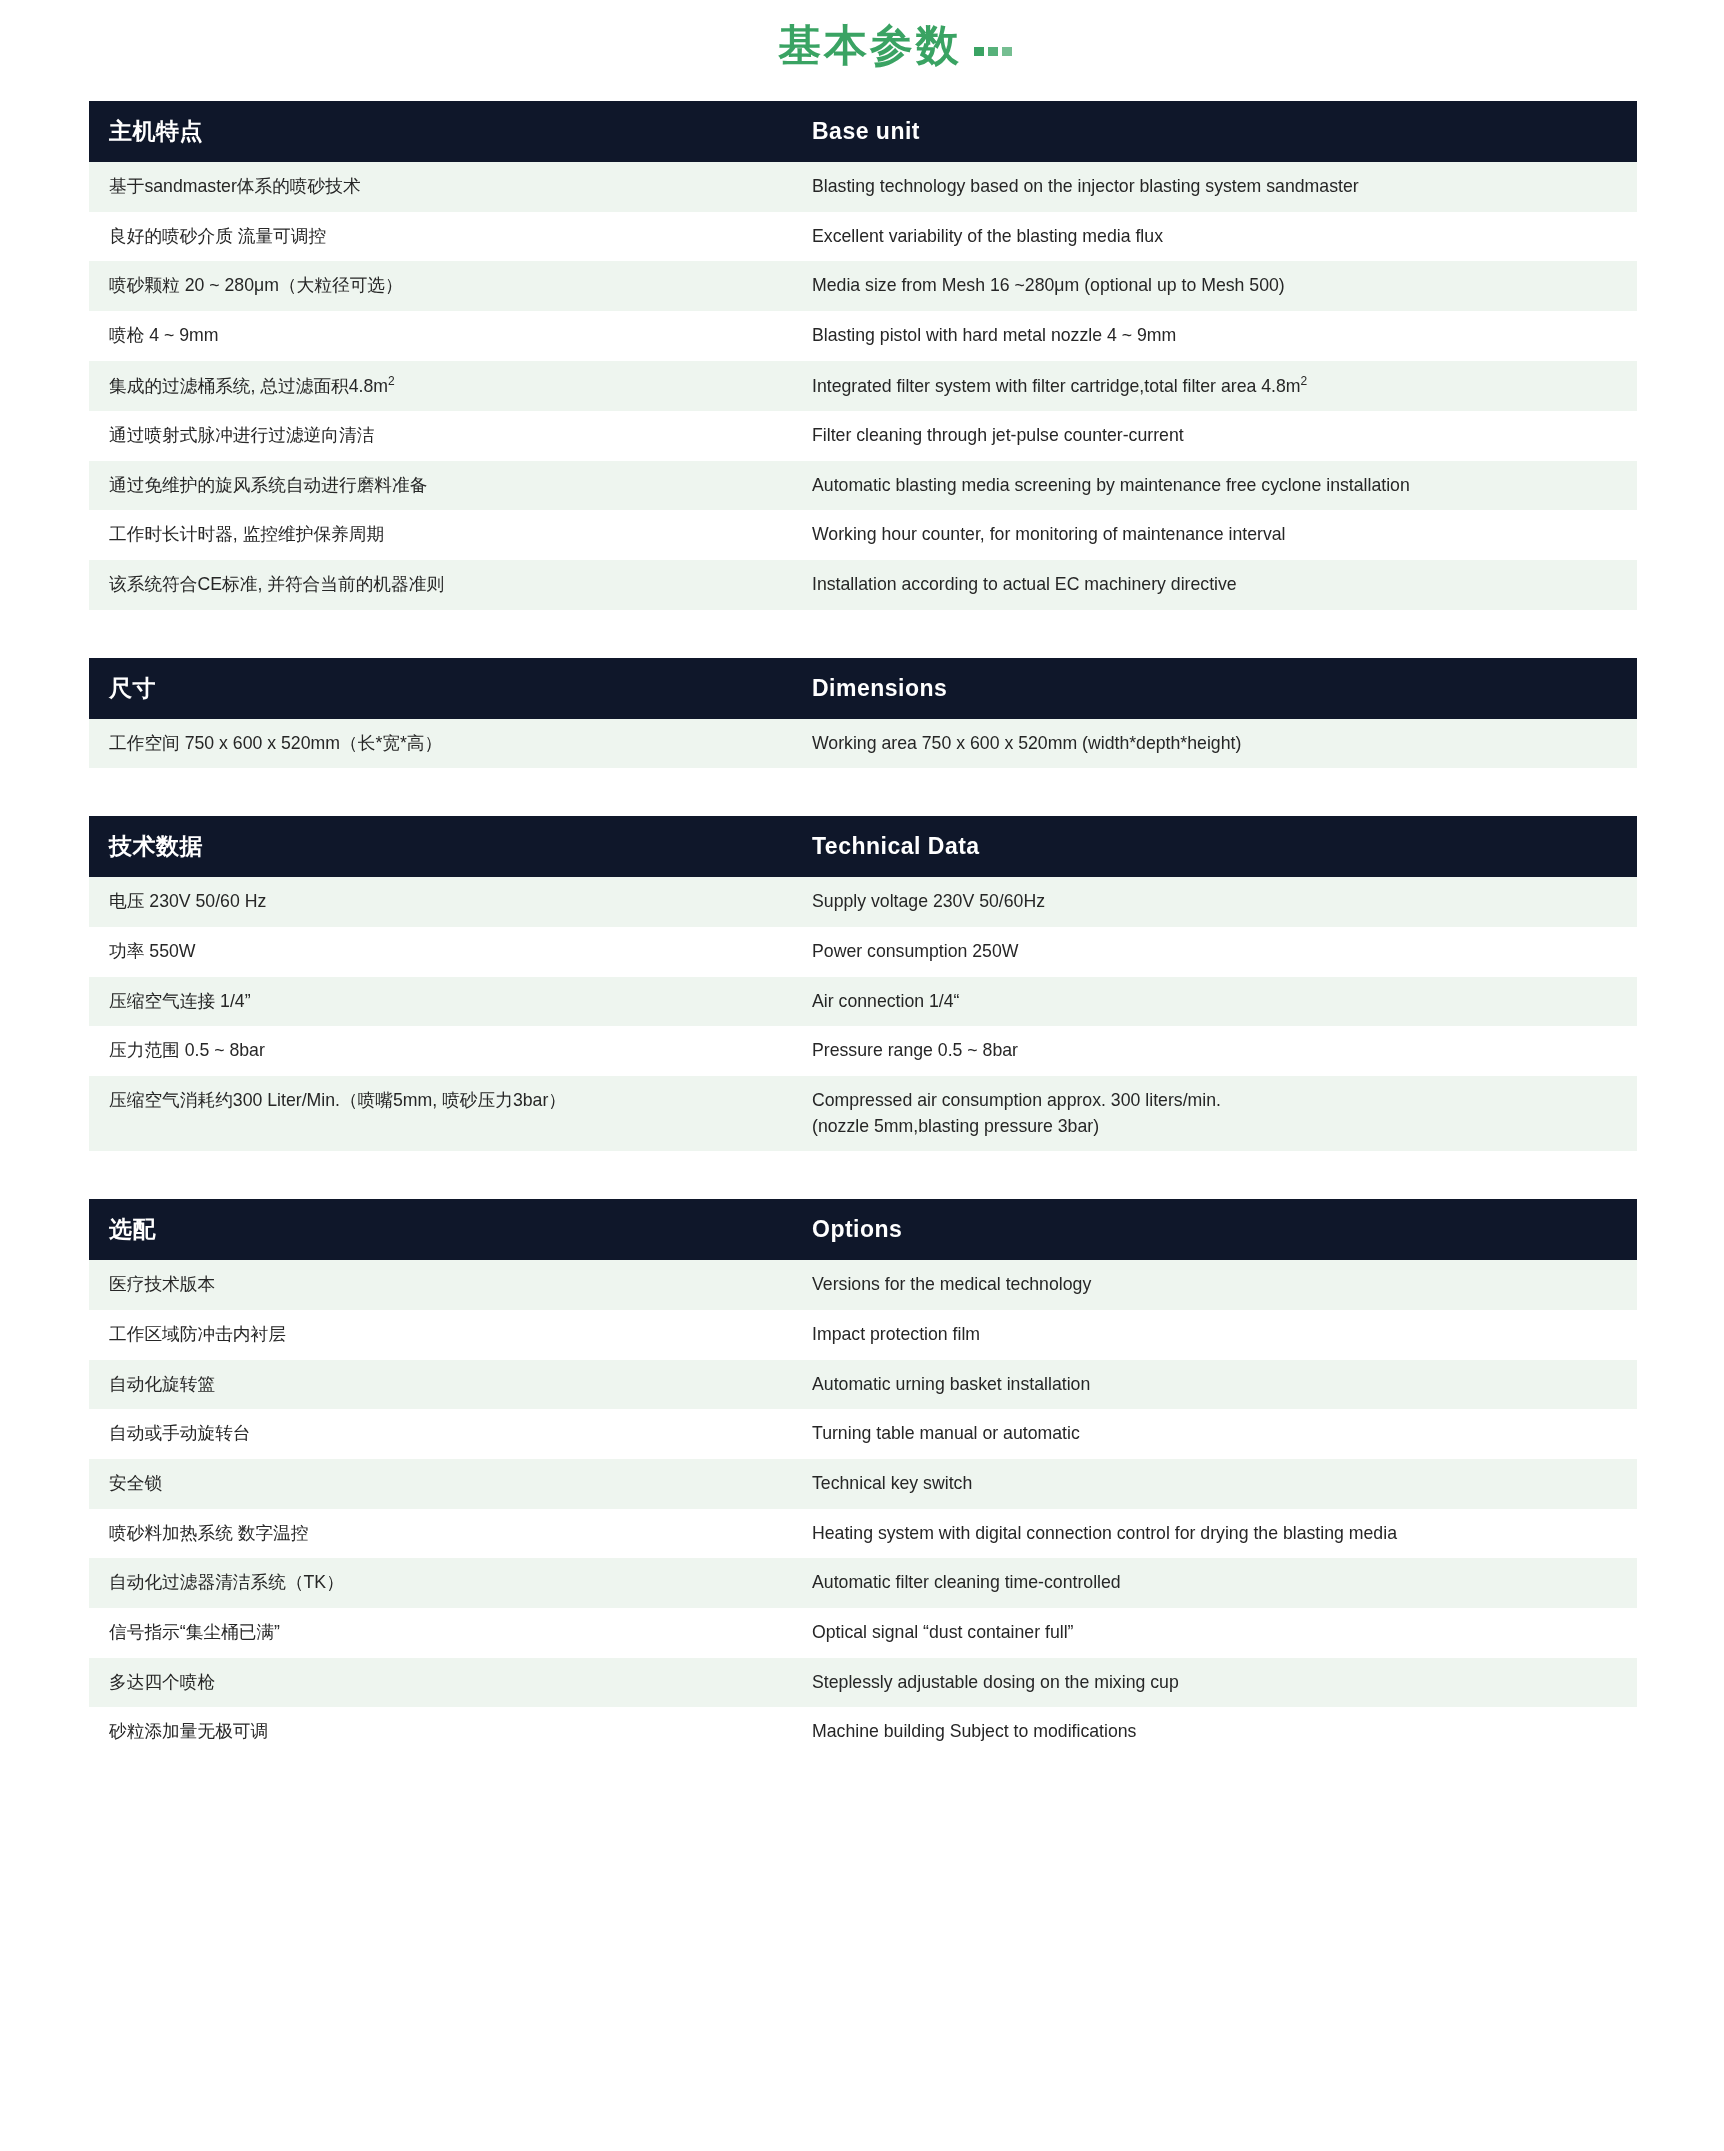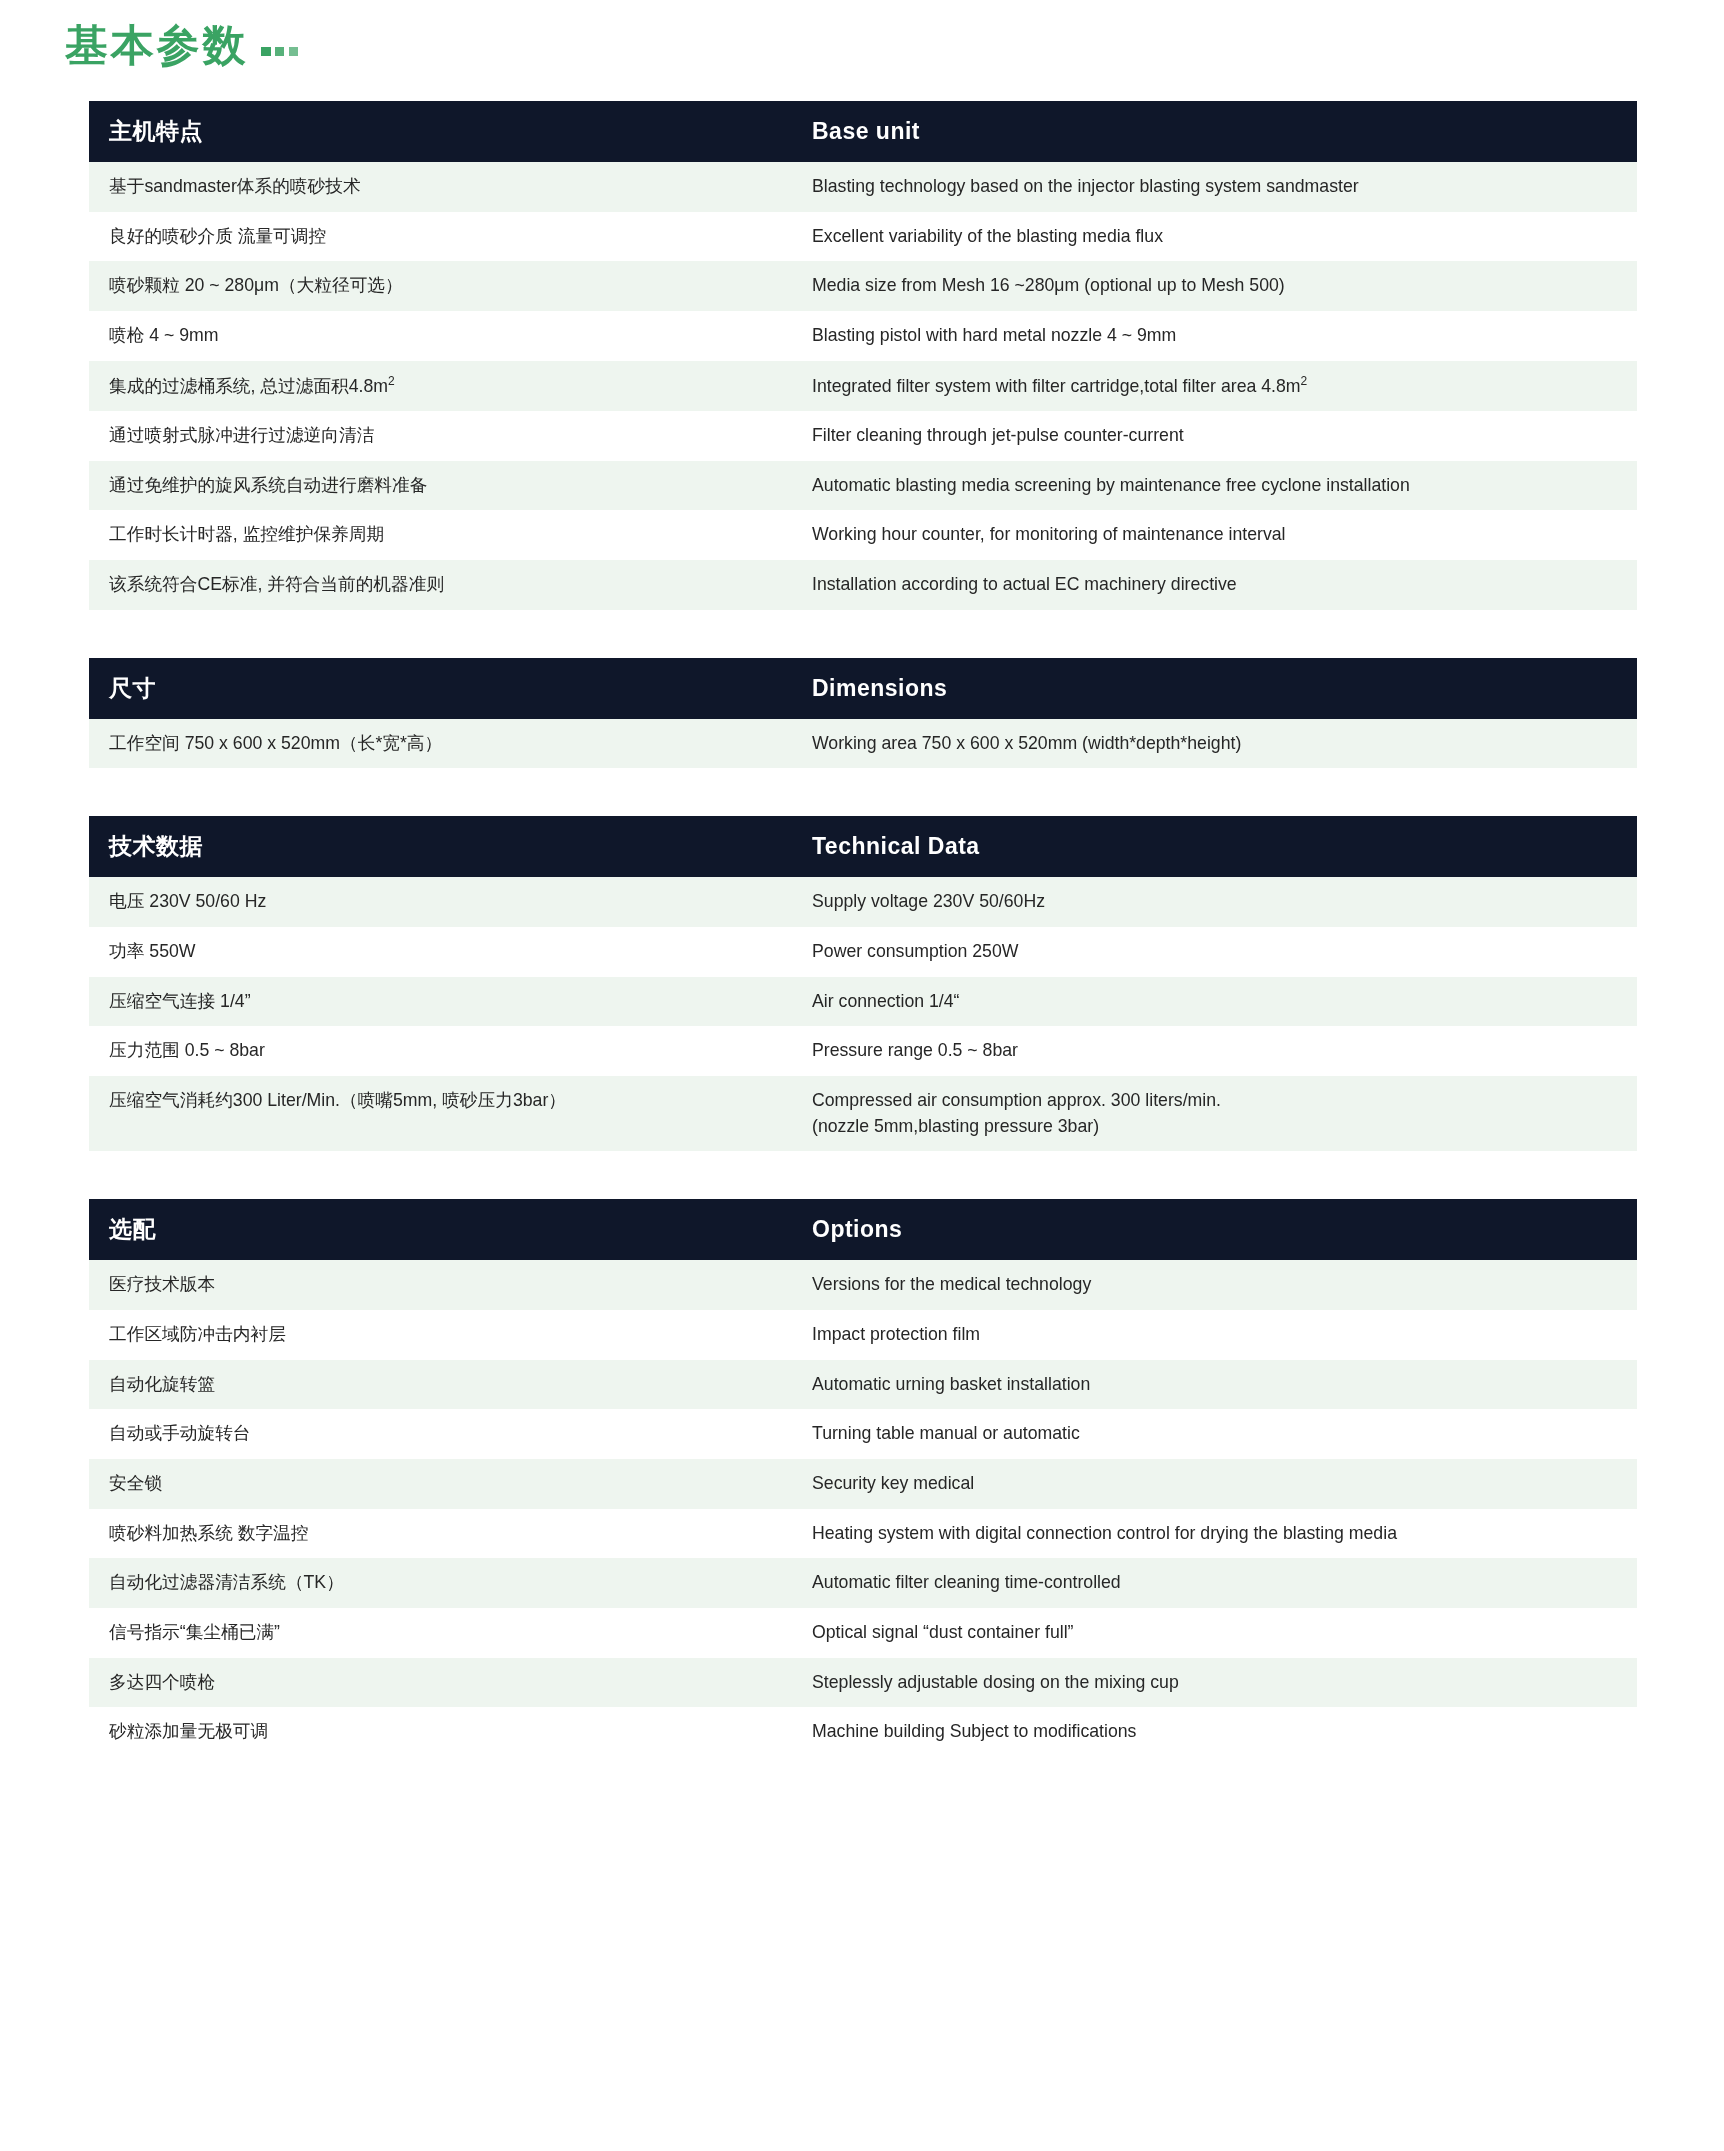--- a/index.html
+++ b/index.html
@@ -22,20 +22,21 @@
     position: relative;
   }
 
   
   .page-heading {
     display: flex;
     align-items: flex-end;
     gap: 13px;
     padding: 24px 0 0 65px;
     margin-bottom: 34px;
+    justify-content: center;
   }
   .page-heading .title {
     font-size: 43px;
     line-height: 1;
     font-weight: bold;
     color: #3aa363;
     letter-spacing: 2.8px;
   }
   .dots {
     display: flex;
@@ -208,21 +209,21 @@
           <tr>
             <td class="cn">自动化旋转篮</td>
             <td class="en">Automatic urning basket installation</td>
           </tr>
           <tr>
             <td class="cn">自动或手动旋转台</td>
             <td class="en">Turning table manual or automatic</td>
           </tr>
           <tr>
             <td class="cn">安全锁</td>
-            <td class="en">Security key medical</td>
+            <td class="en">Technical key switch</td>
           </tr>
           <tr>
             <td class="cn">喷砂料加热系统 数字温控</td>
             <td class="en">Heating system with digital connection control for drying the blasting media</td>
           </tr>
           <tr>
             <td class="cn">自动化过滤器清洁系统（TK）</td>
             <td class="en">Automatic filter cleaning time-controlled</td>
           </tr>
           <tr>

